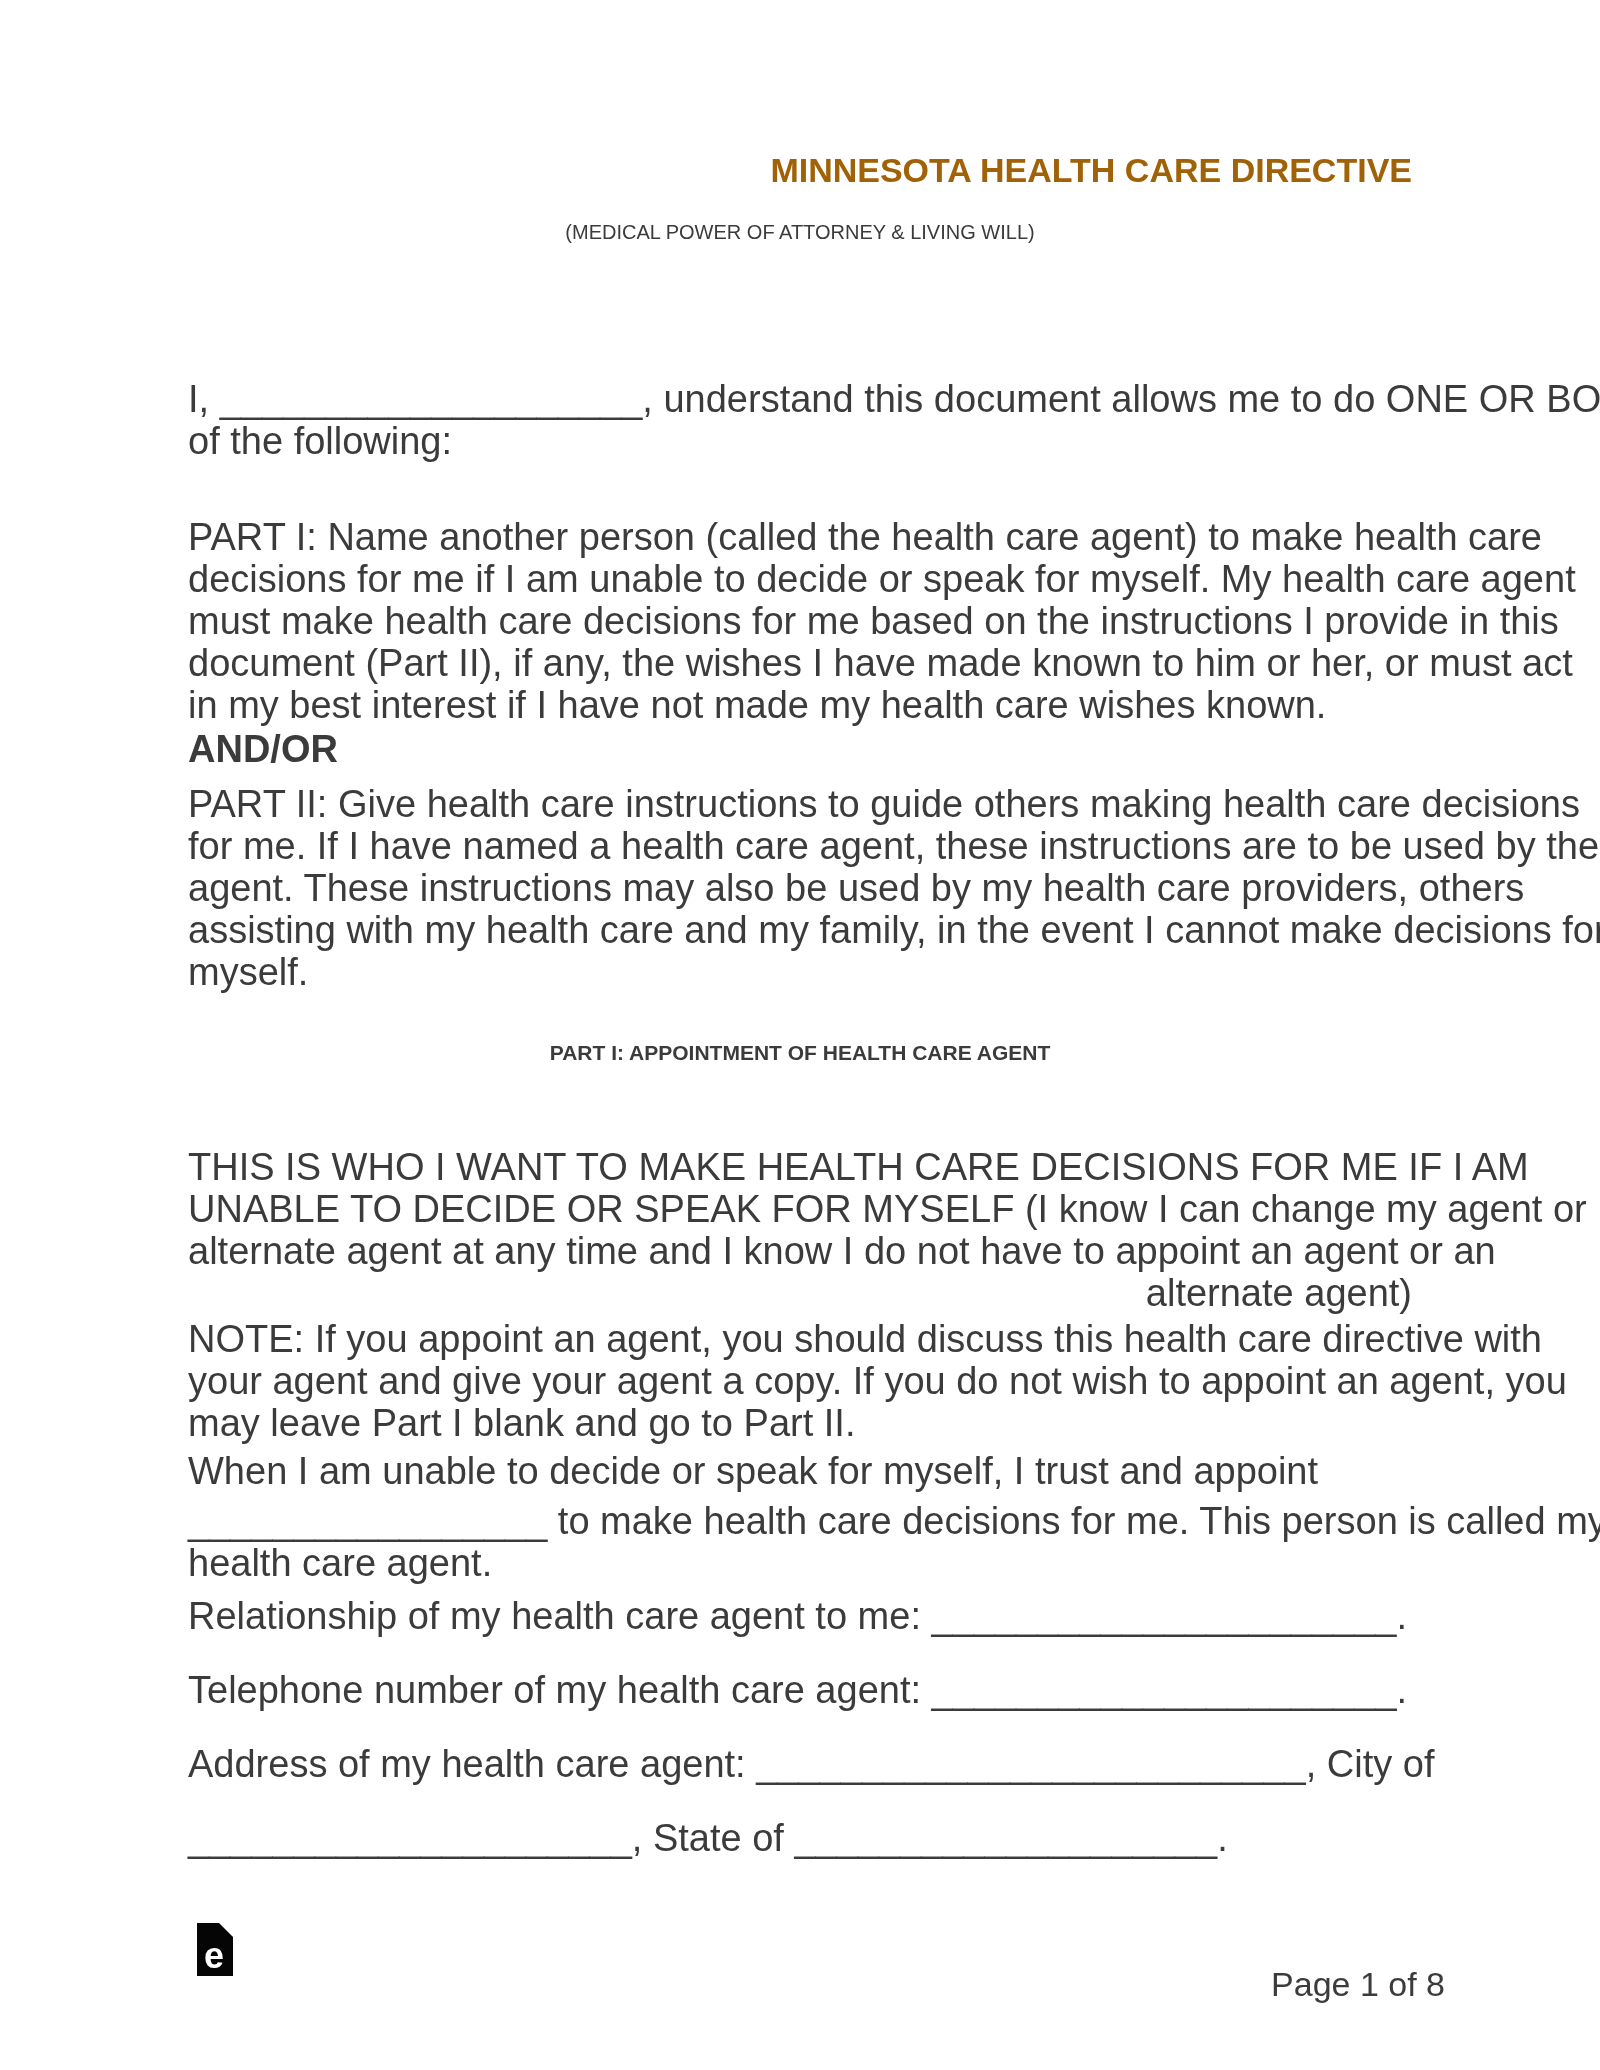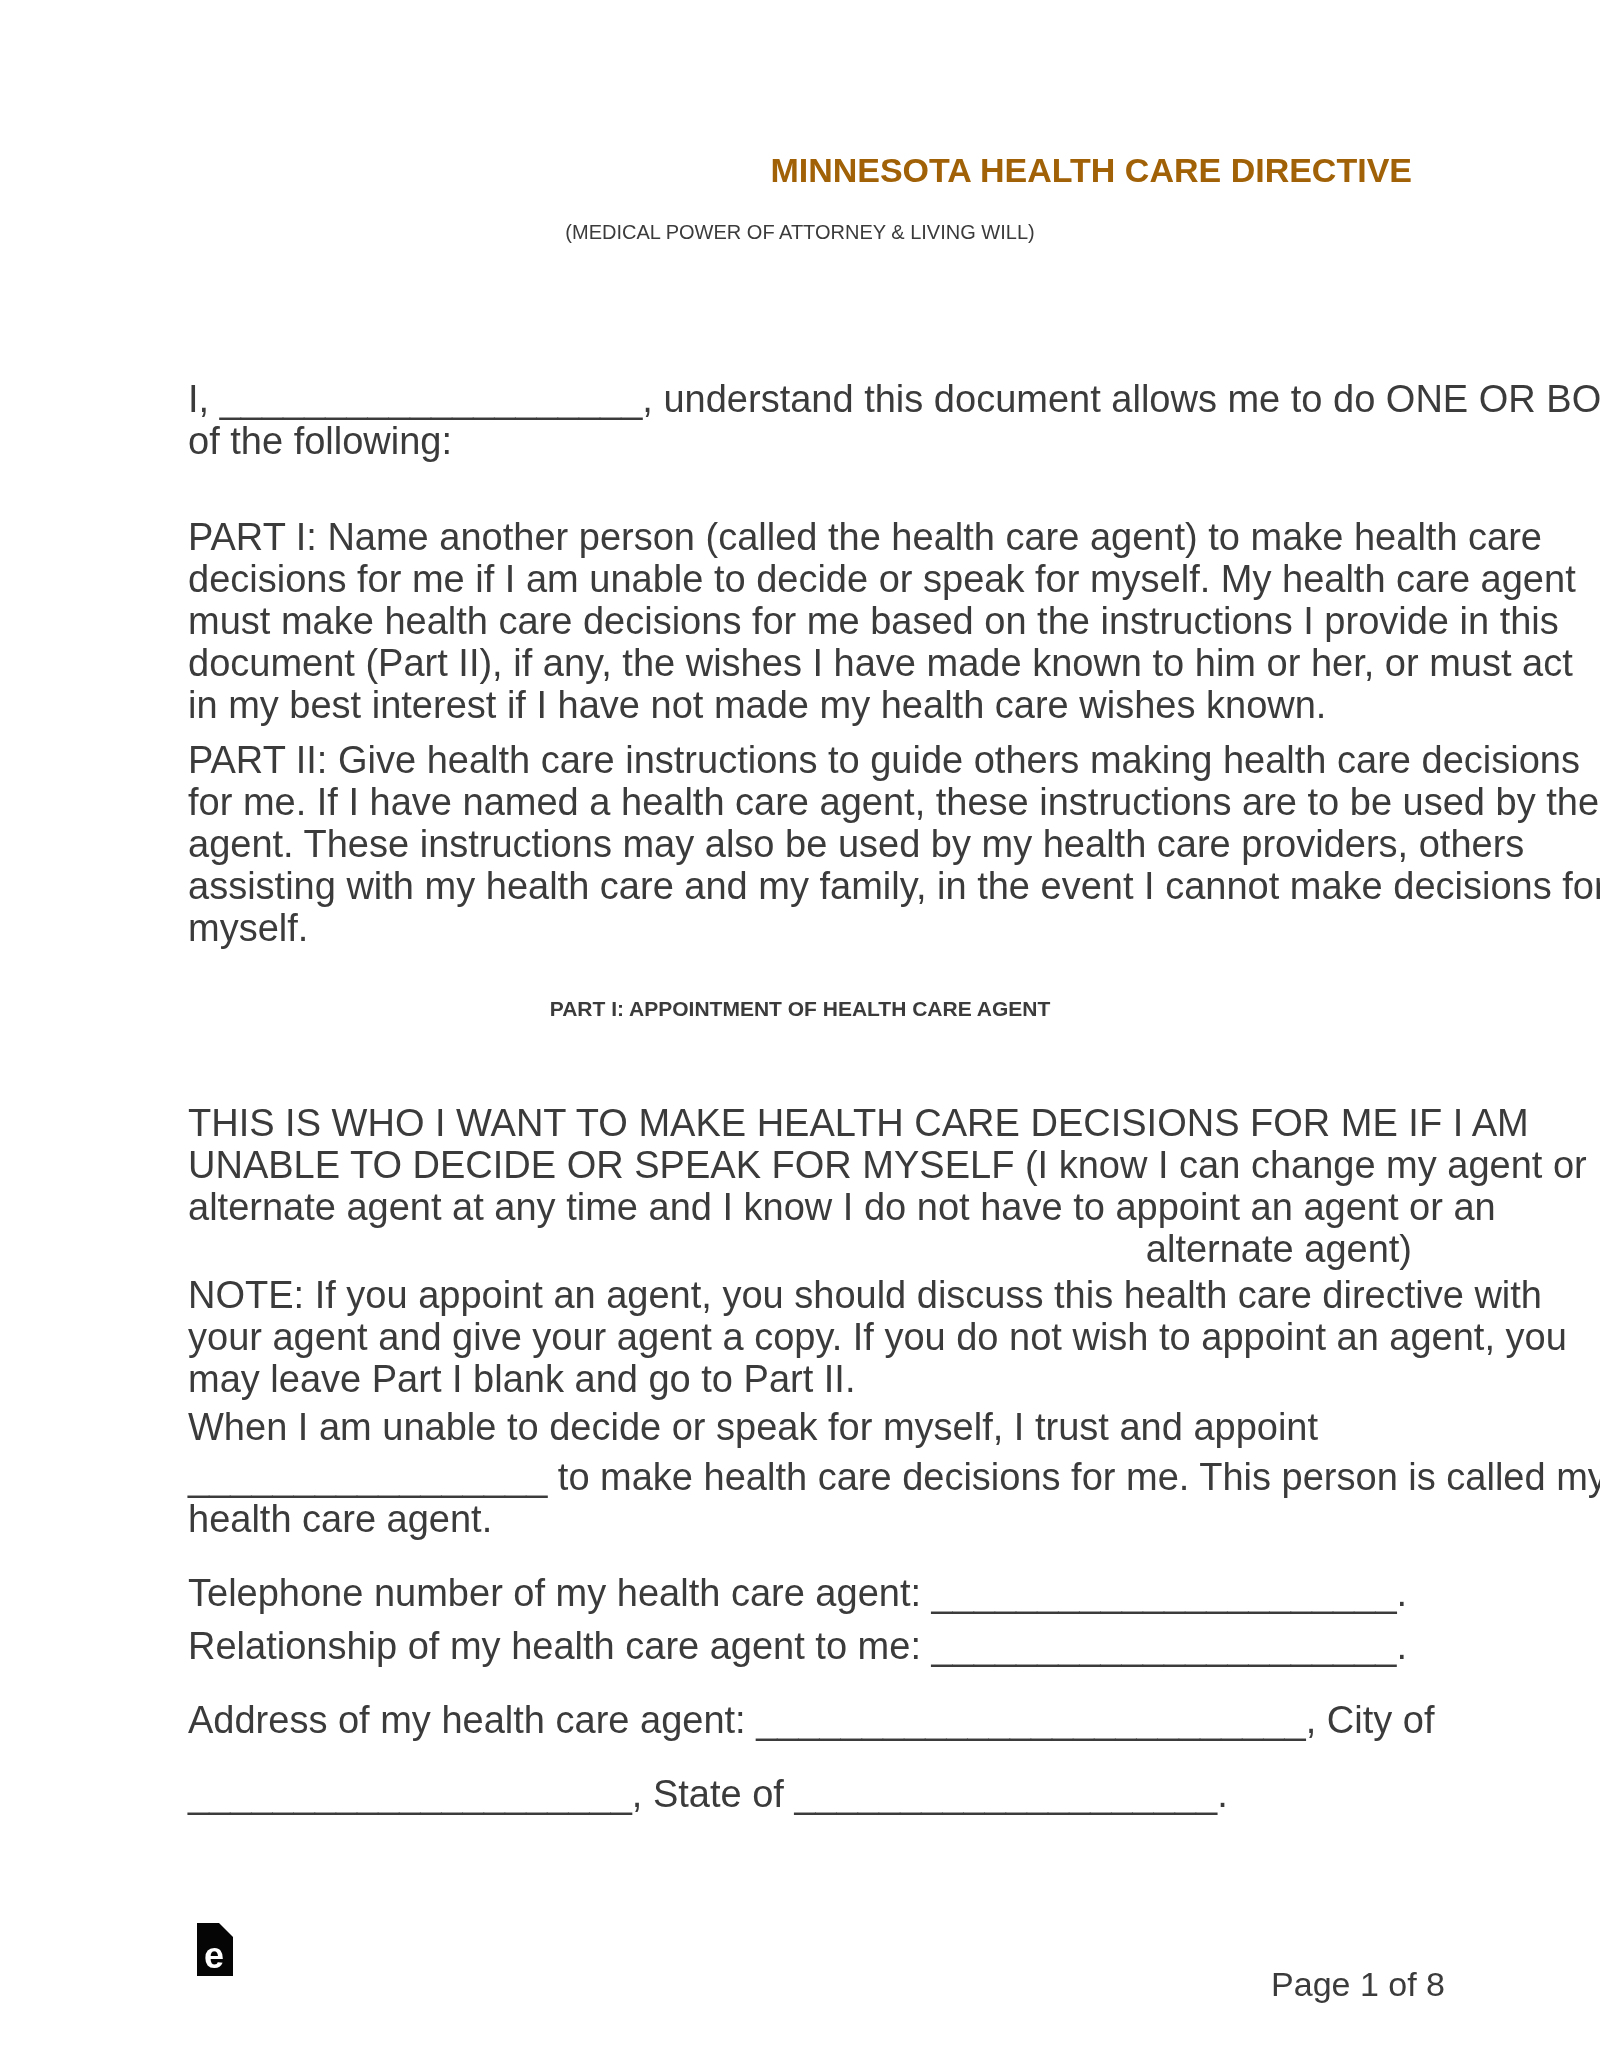--- a/index.html
+++ b/index.html
@@ -92,20 +92,21 @@
 
     <p class="body-text p-opening">I, ____________________, understand this document allows me to do ONE OR BOTH
 of the following:</p>
 
     <p class="body-text p-part1sum">PART I: Name another person (called the health care agent) to make health care
 decisions for me if I am unable to decide or speak for myself. My health care agent
 must make health care decisions for me based on the instructions I provide in this
 document (Part II), if any, the wishes I have made known to him or her, or must act
 in my best interest if I have not made my health care wishes known.</p>
 
+    <p class="body-text p-andor">AND/OR</p>
 
     <p class="body-text p-part2sum">PART II: Give health care instructions to guide others making health care decisions
 for me. If I have named a health care agent, these instructions are to be used by the
 agent. These instructions may also be used by my health care providers, others
 assisting with my health care and my family, in the event I cannot make decisions for
 myself.</p>
 
     <h2 class="part1-heading">PART I: APPOINTMENT OF HEALTH CARE AGENT</h2>
 
     <p class="body-text p-declaration">THIS IS WHO I WANT TO MAKE HEALTH CARE DECISIONS FOR ME IF I AM
@@ -115,23 +116,23 @@
 
     <p class="body-text p-note">NOTE: If you appoint an agent, you should discuss this health care directive with
 your agent and give your agent a copy. If you do not wish to appoint an agent, you
 may leave Part I blank and go to Part II.</p>
 
     <p class="body-text p-lead">When I am unable to decide or speak for myself, I trust and appoint</p>
 
     <p class="body-text p-blankline">_________________ to make health care decisions for me. This person is called my
 health care agent.</p>
 
+    <p class="body-text p-relationship">Relationship of my health care agent to me: ______________________.</p>
+
     <p class="body-text p-telephone">Telephone number of my health care agent: ______________________.</p>
-
-    <p class="body-text p-relationship">Relationship of my health care agent to me: ______________________.</p>
 
     <p class="body-text p-address">Address of my health care agent: __________________________, City of</p>
 
     <p class="body-text p-citystate">_____________________, State of ____________________.</p>
 
   </div>
 
   <svg class="footer-logo" viewBox="0 0 36 53">
     <polygon points="0,0 22,0 36,14 36,53 0,53" fill="#050505"></polygon>
     <text x="17" y="45" font-family="Liberation Sans, sans-serif" font-size="36" font-weight="bold" fill="#ffffff" text-anchor="middle">e</text>

